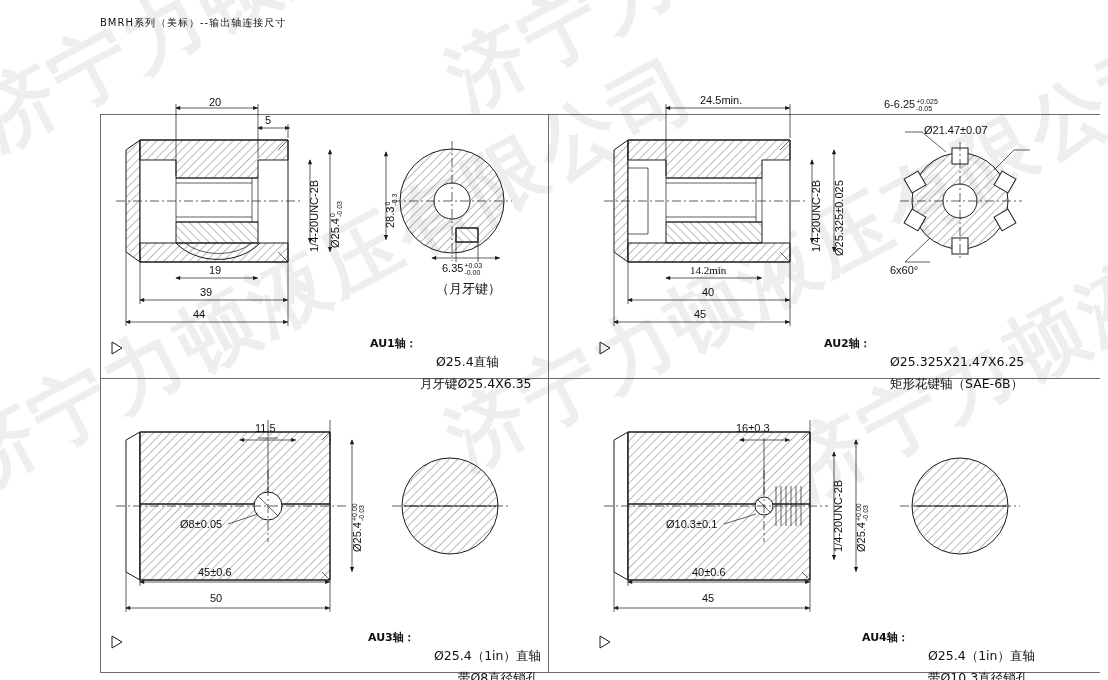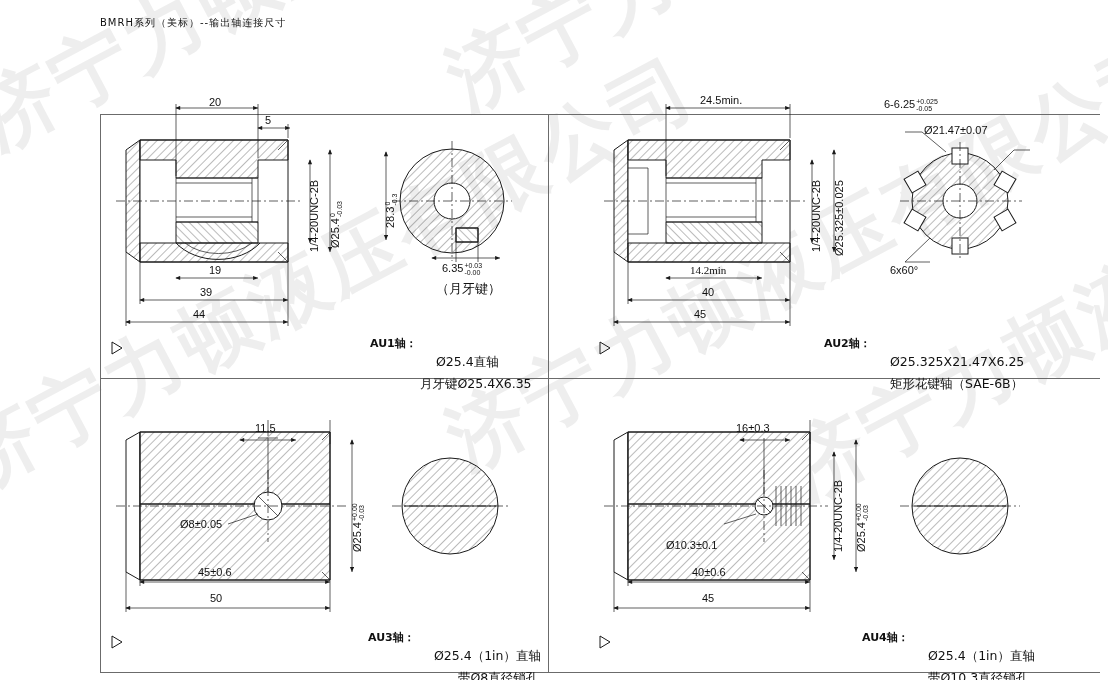--- a/index.html
+++ b/index.html
@@ -335,21 +335,21 @@
 
   <div class="dim" style="left:255px; top:422px;">11.5</div>
   <div class="dim" style="left:180px; top:518px;">Ø8±0.05</div>
   <div class="dim" style="left:198px; top:566px;">45±0.6</div>
   <div class="dim" style="left:210px; top:592px;">50</div>
   <div class="dim vert" style="left:351px; top:552px;">
     <span>Ø25.4</span><span class="tol"><i>+0.00</i><i>-0.03</i></span>
   </div>
 
   <div class="dim" style="left:736px; top:422px;">16±0.3</div>
-  <div class="dim" style="left:666px; top:518px;margin-top:21px;">Ø10.3±0.1</div>
+  <div class="dim" style="left:666px; top:518px;">Ø10.3±0.1</div>
   <div class="dim" style="left:692px; top:566px;">40±0.6</div>
   <div class="dim" style="left:702px; top:592px;">45</div>
   <div class="dim vert" style="left:832px; top:552px;">1/4-20UNC-2B</div>
   <div class="dim vert" style="left:855px; top:552px;">
     <span>Ø25.4</span><span class="tol"><i>+0.00</i><i>-0.03</i></span>
   </div>
 
   <div class="axis-label" style="left:370px; top:336px;">
     <span class="name">AU1轴：</span>
   </div>

